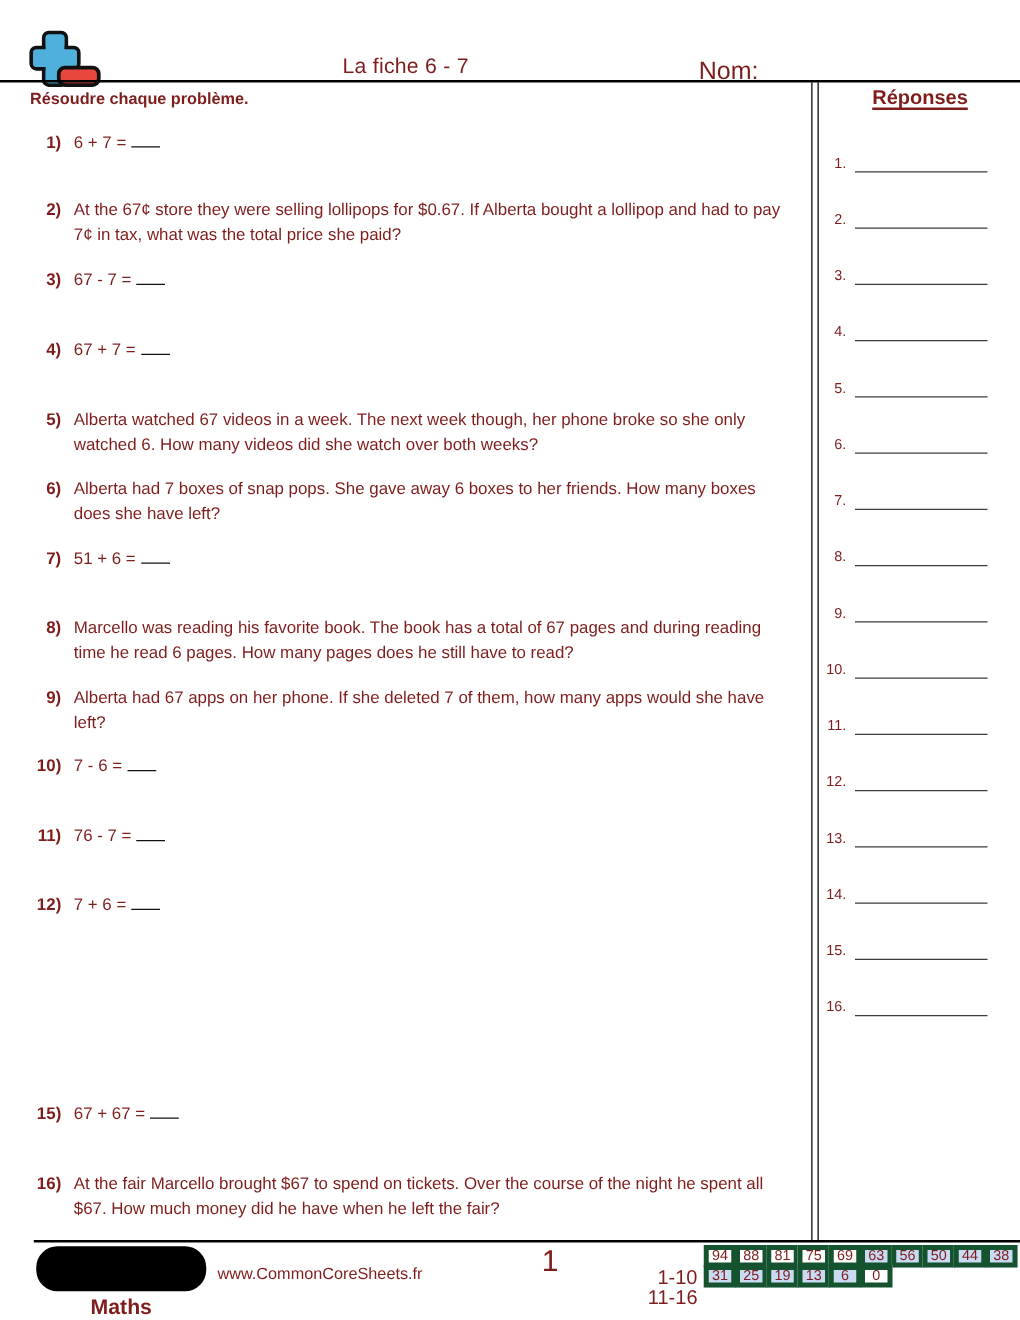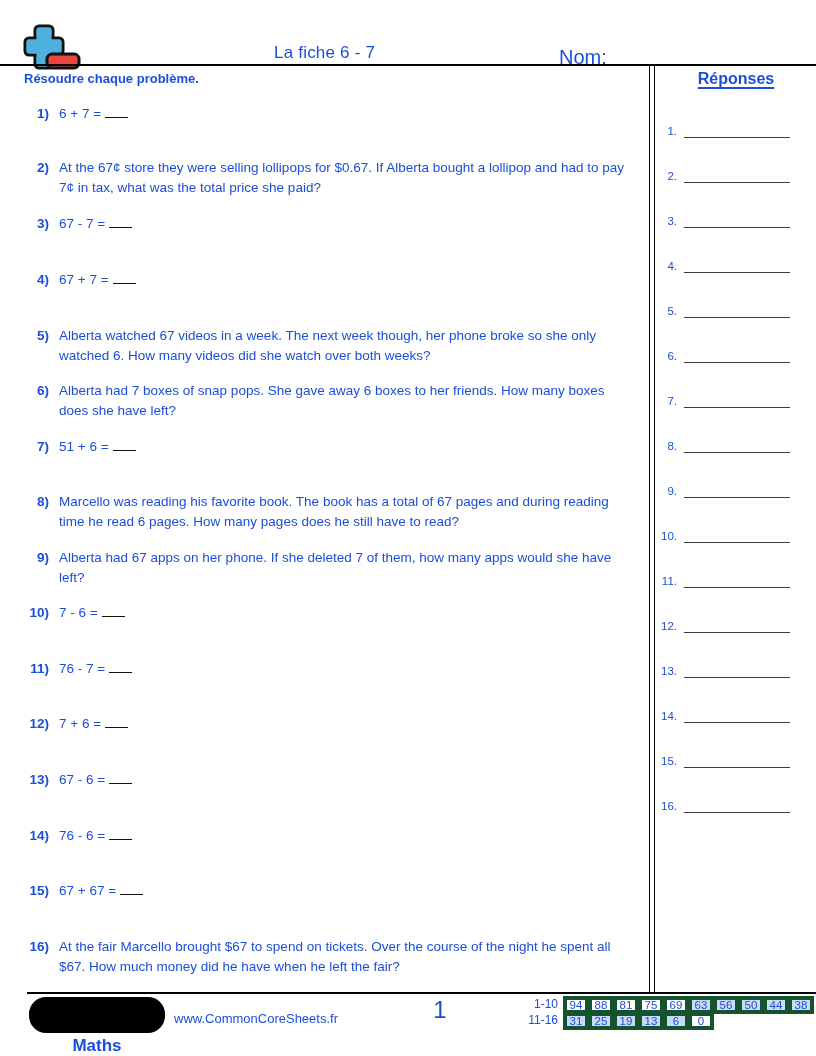--- a/index.html
+++ b/index.html
@@ -1,19 +1,19 @@
 <!DOCTYPE html>
 <html style="--logo-blue: #4fb0dc; --logo-red: #e8473f; --table-highlight: #c9daf3;"><head>
 <meta charset="utf-8">
 <style>
   html,body{margin:0;padding:0;background:#888;}
   .page{
     position:relative; width:816px; height:1056px; margin:0 auto;
     background:#ffffff; overflow:hidden;
-    font-family:"Liberation Sans", sans-serif; color:#1d4ed8;
+    font-family:"Liberation Sans", sans-serif; color:#7f1d1d;
   }
   
   .logo{position:absolute; left:22px; top:23px; width:60px; height:48px;}
   .logo .blue{fill:var(--logo-blue,#4fb0dc);}
   .logo .red{fill:var(--logo-red,#e8473f);}
   .logo .ol{stroke:#111; stroke-width:3;}
   .title{position:absolute; left:274px; top:43px; font-size:17px; letter-spacing:.2px;}
   .nom{position:absolute; left:559px; top:46px; font-size:20px;}
   .header-rule{position:absolute; left:0; top:64px; width:816px; height:2.4px; background:#000;}
   .instructions{position:absolute; left:24px; top:71px; font-size:13px; font-weight:700;}
@@ -34,21 +34,21 @@
          border-bottom:1.7px solid #111;}
   
   .footer-rule{position:absolute; left:27px; top:992px; width:789px; height:2.2px; background:#000;}
   .badge{position:absolute; left:29px; top:997px; width:136px; height:36px;
          background:#000; border-radius:17px;}
   .badge-pill{position:absolute; left:5px; top:5px; right:5px; bottom:5px; background:#fff;
               border-radius:13px; display:flex; align-items:center; justify-content:center;
               font-size:17px; font-weight:700;margin-top:44px;}
   .website{position:absolute; left:174px; top:1011px; font-size:13px;}
   .pagenum{position:absolute; left:424px; top:996px; width:32px; text-align:center; font-size:24px;}
-  .slabel{position:absolute; width:70px; text-align:right; font-size:12px; line-height:17px;}
+  .slabel{position:absolute; width:70px; text-align:right; font-size:16px; line-height:17px;margin-top:18px;}
   .slabel.r1{left:488px; top:996px;}
   .slabel.r2{left:488px; top:1012px;}
   .cells{position:absolute; display:flex;}
   .cells.r1{left:563px; top:996px;}
   .cells.r2{left:563px; top:1012px;}
   .cell{width:26px; height:18px; margin-left:-1px; box-sizing:border-box;
         border:4px solid #14532d; background:#fff;
         display:flex; align-items:center; justify-content:center; font-size:11.5px;}
   .cell:first-child{margin-left:0;}
   .cell.shaded{background:var(--table-highlight,#c9daf3);}
@@ -178,28 +178,20 @@
       <span class="pnum">10)</span>
       <span class="ptext"><span>7 - 6 =</span><span class="blank"></span></span>
     </div>
   <div class="problem" style="top:659px">
       <span class="pnum">11)</span>
       <span class="ptext"><span>76 - 7 =</span><span class="blank"></span></span>
     </div>
   <div class="problem" style="top:714px">
       <span class="pnum">12)</span>
       <span class="ptext"><span>7 + 6 =</span><span class="blank"></span></span>
-    </div>
-  <div class="problem" style="top:770px">
-      <span class="pnum">13)</span>
-      <span class="ptext"><span>67 - 6 =</span><span class="blank"></span></span>
-    </div>
-  <div class="problem" style="top:826px">
-      <span class="pnum">14)</span>
-      <span class="ptext"><span>76 - 6 =</span><span class="blank"></span></span>
     </div>
   <div class="problem" style="top:881px">
       <span class="pnum">15)</span>
       <span class="ptext"><span>67 + 67 =</span><span class="blank"></span></span>
     </div>
   <div class="problem" style="top:937px">
       <span class="pnum">16)</span>
       <span class="ptext"><span>At the fair Marcello brought $67 to spend on tickets. Over the course of the night he spent all $67. How much money did he have when he left the fair?</span></span>
     </div>
 

